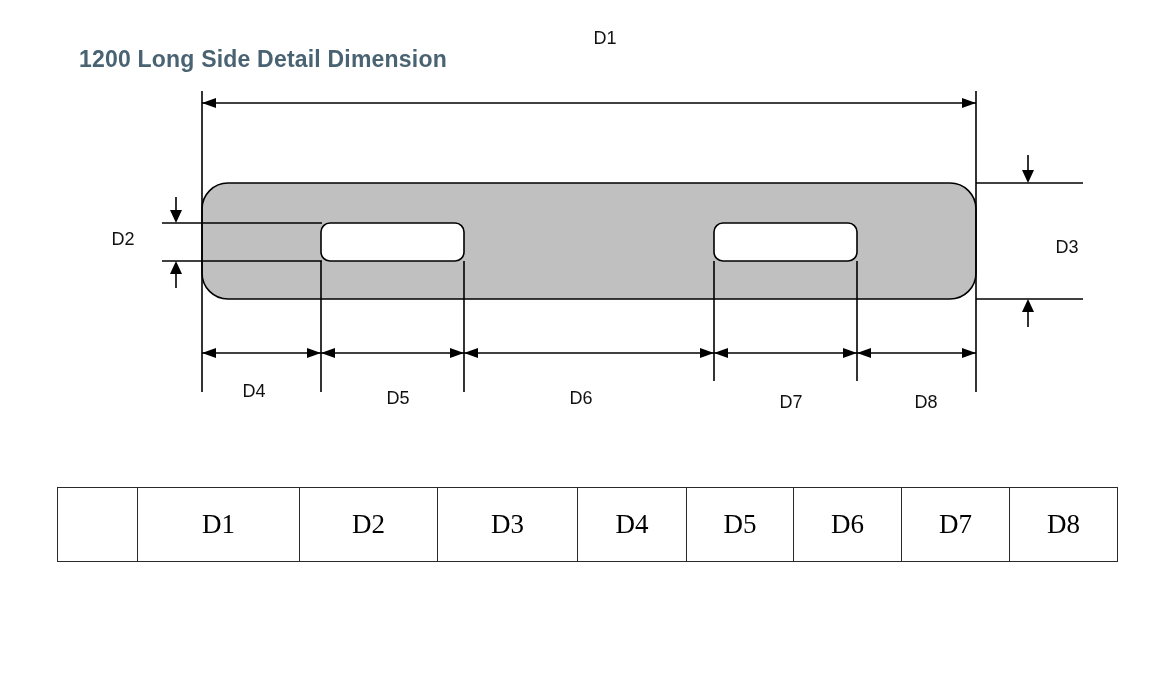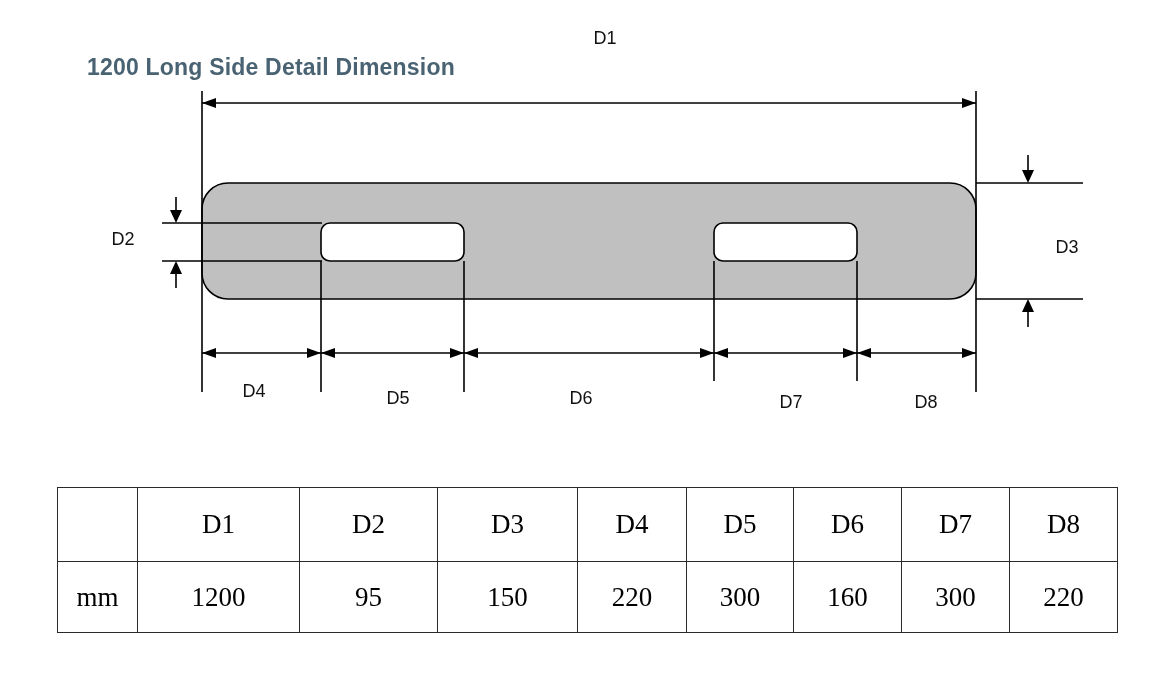--- a/index.html
+++ b/index.html
@@ -8,21 +8,21 @@
     width: 1149px;
     height: 673px;
     background: #ffffff;
     overflow: hidden;
     font-family: "Liberation Sans", sans-serif;
   }
   .title {
     position: absolute;
     left: 71px;
     top: 38px;
-    margin: 16px;
+    margin: 8px;
     font-size: 23px;
     font-weight: bold;
     color: #4a6373;
     letter-spacing: 0.2px;
     white-space: nowrap;
   }
   .diagram-svg {
     position: absolute;
     left: 0;
     top: 0;
@@ -138,27 +138,16 @@
         <td></td>
         <td>D1</td>
         <td>D2</td>
         <td>D3</td>
         <td>D4</td>
         <td>D5</td>
         <td>D6</td>
         <td>D7</td>
         <td>D8</td>
       </tr>
-      <tr class="data-row">
-        <td>mm</td>
-        <td>1200</td>
-        <td>95</td>
-        <td>150</td>
-        <td>220</td>
-        <td>300</td>
-        <td>160</td>
-        <td>300</td>
-        <td>220</td>
-      </tr>
     </tbody>
   </table>
 
 </div>
 
 </body></html>

